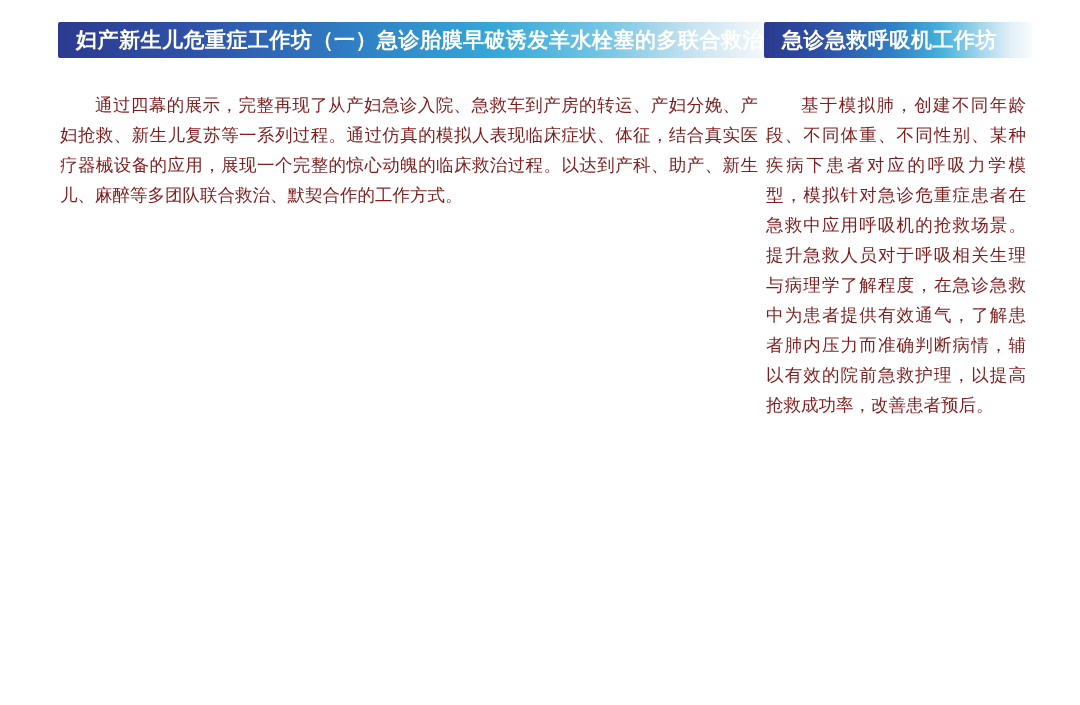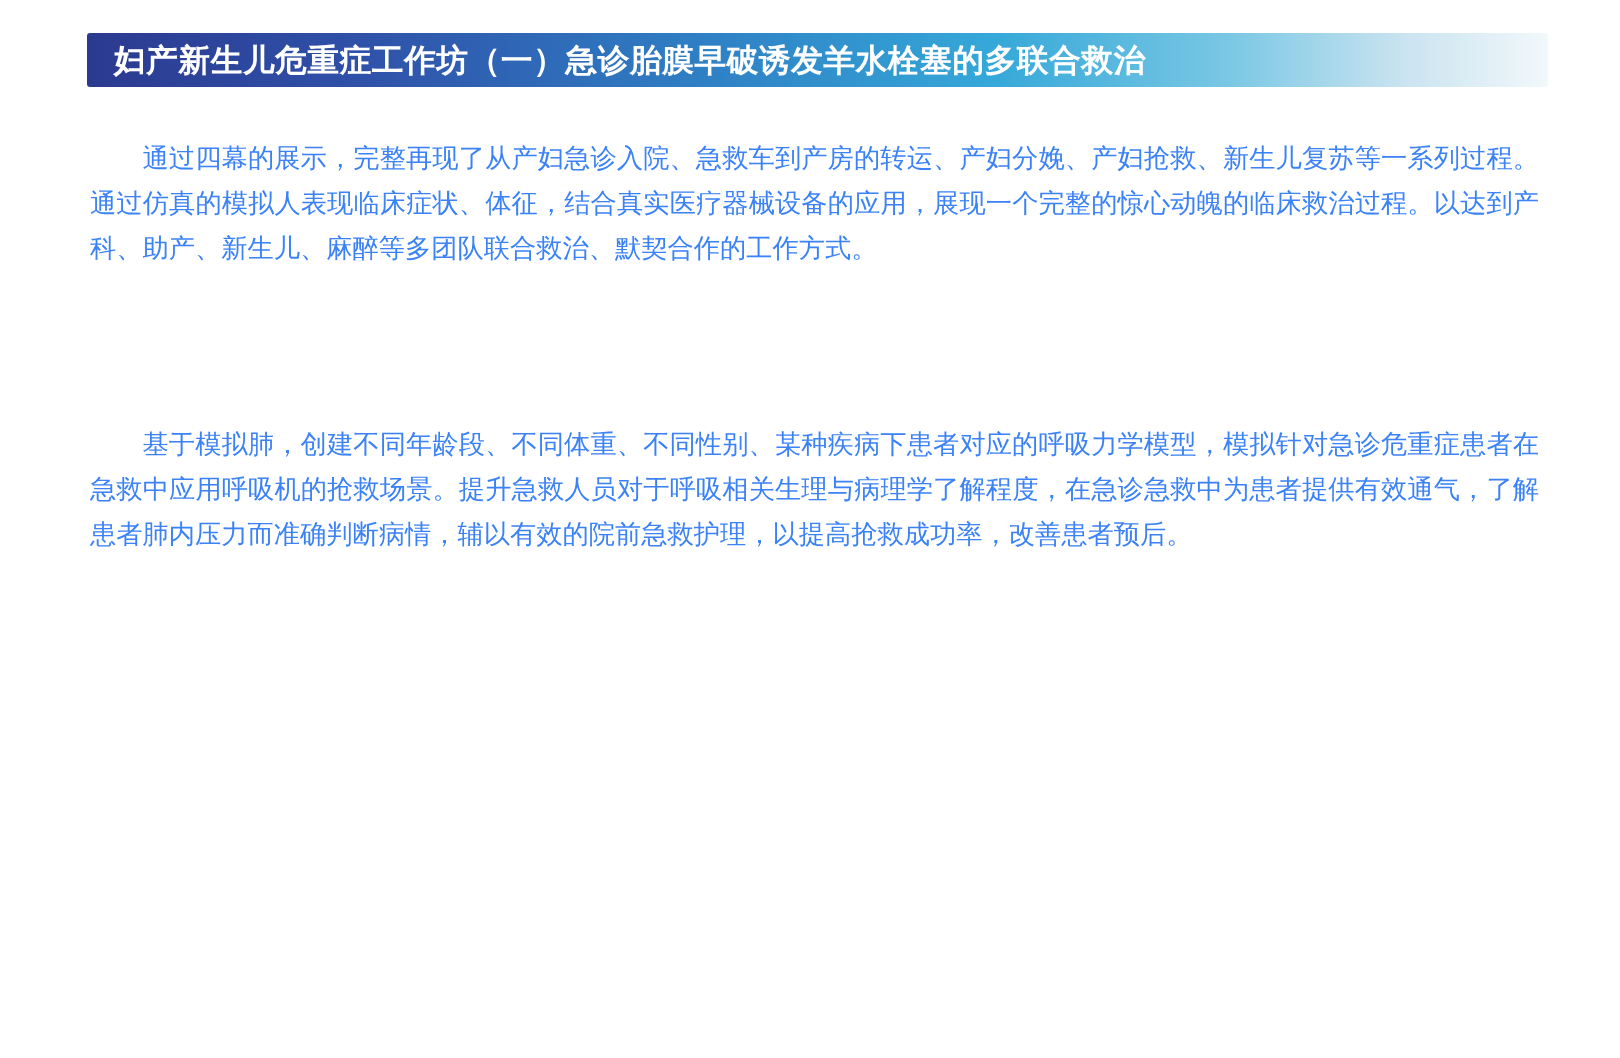--- a/index.html
+++ b/index.html
@@ -13,21 +13,21 @@
     font-family: "Liberation Sans", sans-serif;
     color: #231f20;
     overflow: hidden;
   }
   .page {
     width: 1080px;
     height: 705px;
     box-sizing: border-box;
     padding: 22px 48px 10px 58px;
     display: flex;
-    flex-direction: column;
+    flex-direction: row;
   }
   .section {
     margin-bottom: 6px;
   }
   .section-header {
     height: 36px;
     display: flex;
     align-items: center;
     padding-left: 18px;
     box-sizing: border-box;
@@ -42,21 +42,21 @@
     font-size: 21px;
     font-weight: bold;
     letter-spacing: 0.5px;
     white-space: nowrap;
   }
   .section-body {
     font-size: 17.5px;
     line-height: 1.72;
     text-align: justify;
     text-justify: inter-ideograph;
-    color: #3b82f6;
+    color: #7f1d1d;
     padding: 14px 6px 0 2px;
     text-indent: 2em;
   }
   .gap-lg { margin-bottom: 26px; }
   .gap-md { margin-bottom: 18px; }
 </style>
 </head>
 <body>
 
 <div class="page">
@@ -66,16 +66,19 @@
       <span class="section-title">妇产新生儿危重症工作坊（一）急诊胎膜早破诱发羊水栓塞的多联合救治</span>
     </div>
     <p class="section-body">通过四幕的展示，完整再现了从产妇急诊入院、急救车到产房的转运、产妇分娩、产妇抢救、新生儿复苏等一系列过程。通过仿真的模拟人表现临床症状、体征，结合真实医疗器械设备的应用，展现一个完整的惊心动魄的临床救治过程。以达到产科、助产、新生儿、麻醉等多团队联合救治、默契合作的工作方式。</p>
   </div>
 
 
   <div class="section gap-lg">
   </div>
 
   <div class="section">
+    <div class="section-header short">
+      <span class="section-title">急诊急救呼吸机工作坊</span>
+    </div>
     <p class="section-body">基于模拟肺，创建不同年龄段、不同体重、不同性别、某种疾病下患者对应的呼吸力学模型，模拟针对急诊危重症患者在急救中应用呼吸机的抢救场景。提升急救人员对于呼吸相关生理与病理学了解程度，在急诊急救中为患者提供有效通气，了解患者肺内压力而准确判断病情，辅以有效的院前急救护理，以提高抢救成功率，改善患者预后。</p>
   </div>
 
 </div>
 
 </body></html>

